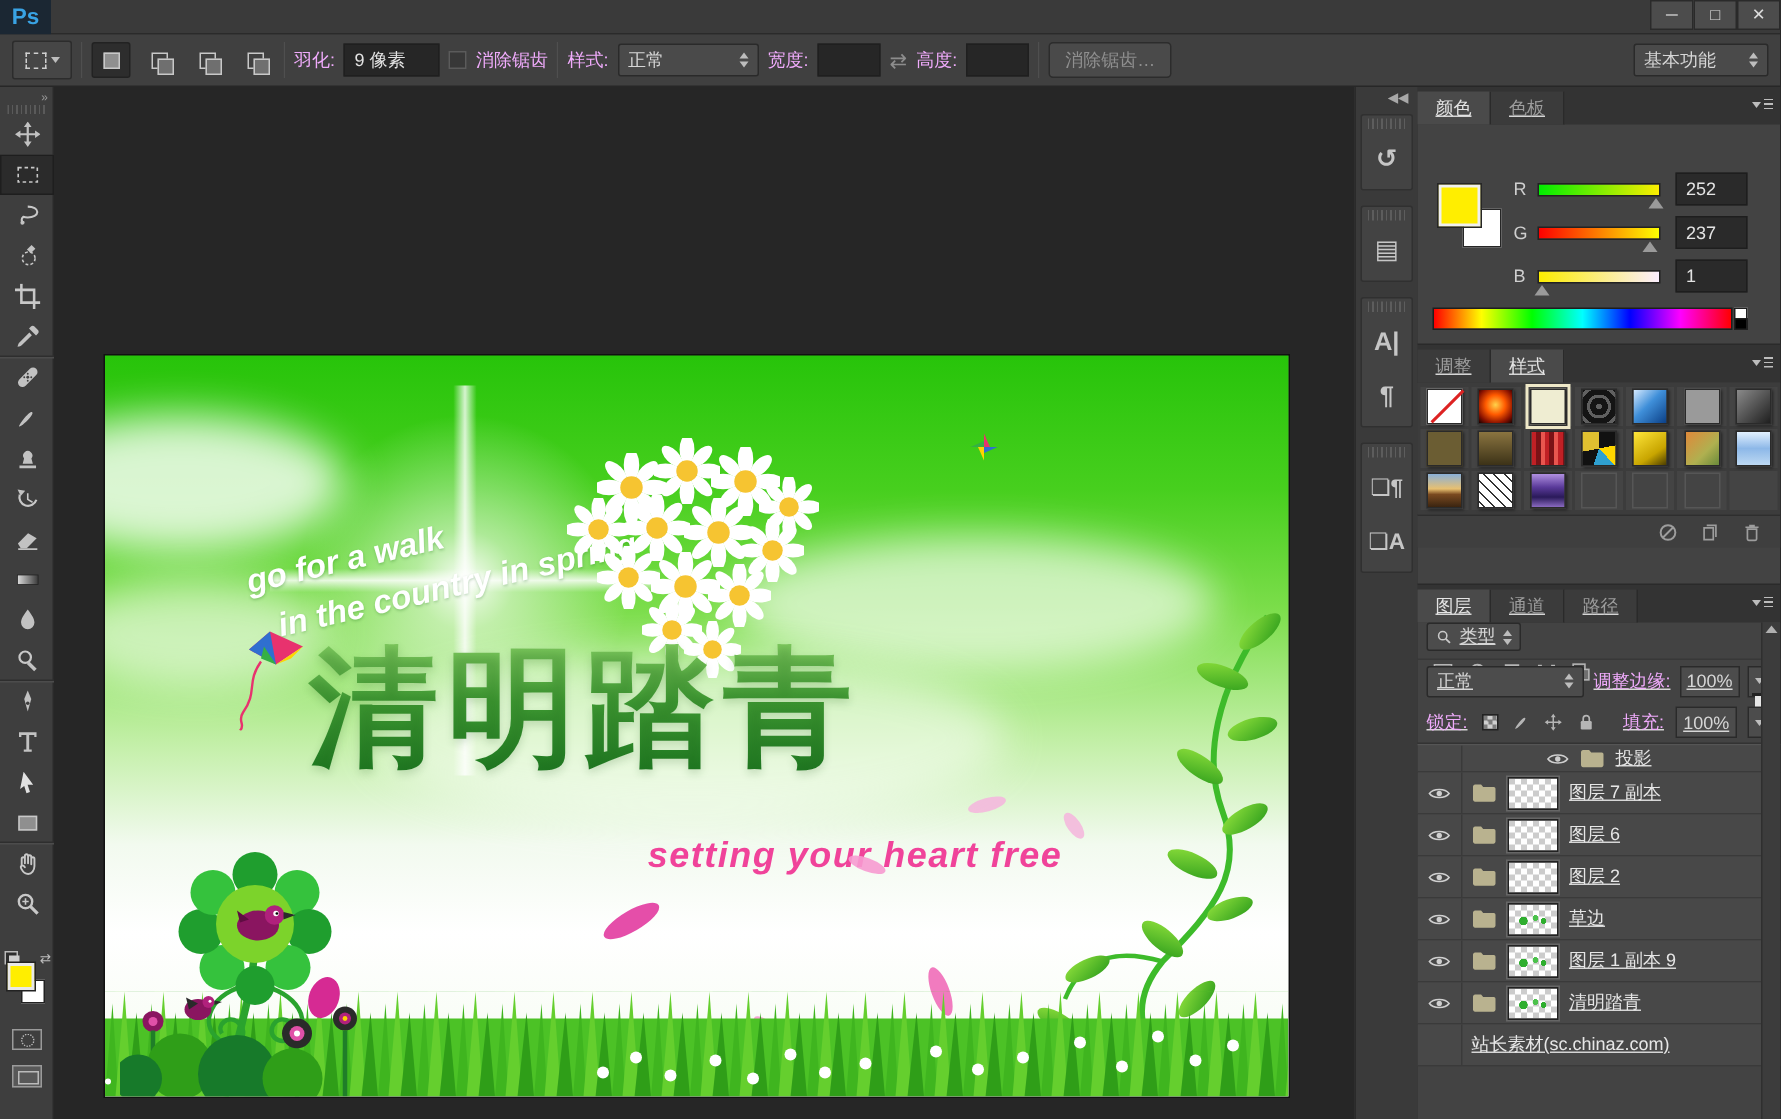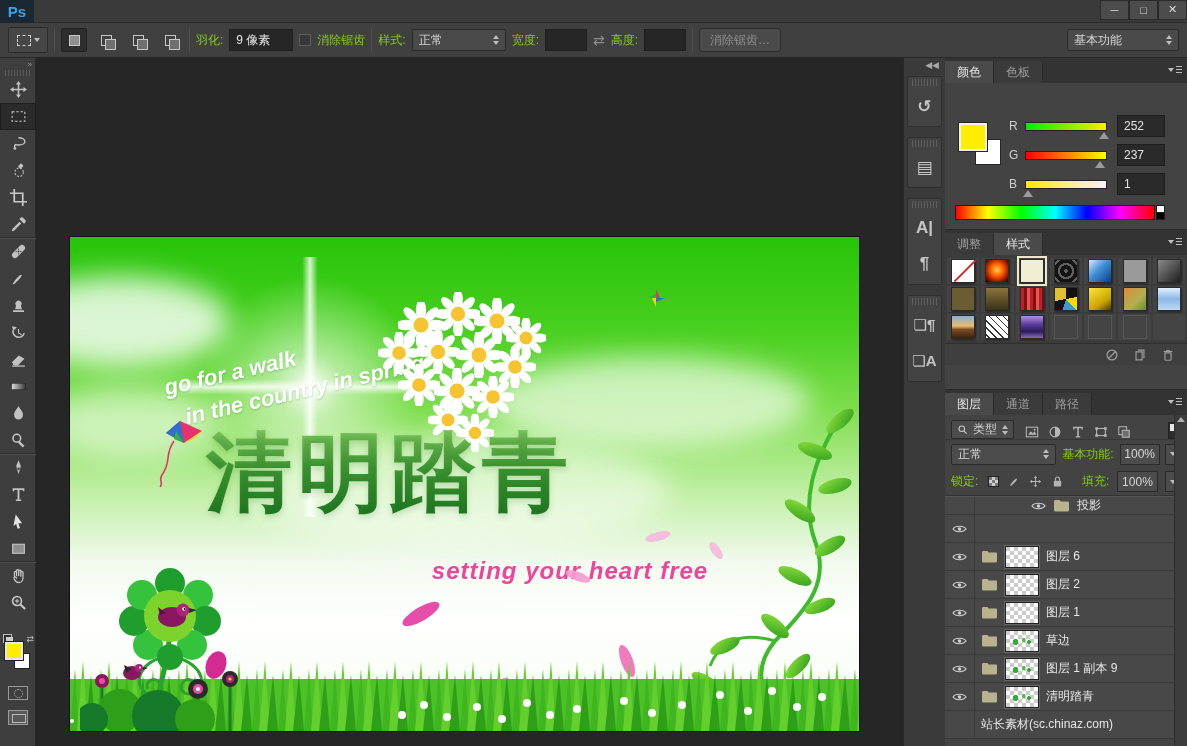--- a/index.html
+++ b/index.html
@@ -30,21 +30,21 @@
   .dd-arrow { width:0; height:0; border-left:3px solid transparent; border-right:3px solid transparent;
     border-top:4px solid #bdbdbd; }
   .mode-btn { width:26px; height:24px; display:flex; align-items:center; justify-content:center;
     border-radius:2px; }
   .mode-btn.pressed { background:#2d2d2d; border:1px solid #222; }
   .mode-ic { width:11px; height:11px; border:1px solid #c8c8c8; background:#8f8f8f; }
   .mode-ic.outline { background:transparent; }
   .mode-ic.dual { position:relative; background:transparent; }
   .mode-ic.dual::after { content:""; position:absolute; left:3px; top:3px; width:9px; height:9px;
     border:1px solid #c8c8c8; background:#6f6f6f; }
-  .opt-label { color:#84cc16; white-space:nowrap; }
+  .opt-label { color:#f0abfc; white-space:nowrap; }
   .opt-input { height:22px; background:#262626; border:1px solid #1f1f1f; color:#e3e3e3;
     padding:0 6px; display:flex; align-items:center; }
   .opt-select { height:22px; background:#4a4a4a; border:1px solid #2a2a2a; border-radius:2px;
     display:flex; align-items:center; gap:8px; padding:0 6px; }
   .updown { display:flex; flex-direction:column; gap:2px; align-items:center; }
   .updown i { width:0; height:0; border-left:3px solid transparent; border-right:3px solid transparent; }
   .updown i.u { border-bottom:4px solid #bdbdbd; } .updown i.d { border-top:4px solid #bdbdbd; }
   .swap-ic { color:#8d8d8d; font-size:14px; }
   .opt-btn { height:24px; padding:0 10px; background:#4a4a4a; border:1px solid #2c2c2c; border-radius:3px;
     color:#8f8f8f; display:flex; align-items:center; }
@@ -119,21 +119,21 @@
     border-left:1px solid #2a2a2a; }
   #dock-collapse { height:14px; display:flex; align-items:center; justify-content:flex-end;
     padding:0 6px; color:#a8a8a8; font-size:9px; }
   .dock-group { margin:4px 3px 10px 3px; background:#434343; border:1px solid #303030; border-radius:2px; padding-bottom:2px; }
   .dock-grip { height:7px; background:repeating-linear-gradient(90deg,#5d5d5d 0 1px,transparent 1px 3px); margin:2px 4px; }
   .dock-icon { height:36px; display:flex; align-items:center; justify-content:center; color:#c6c6c6;
     font-size:17px; font-weight:bold; }
   .dock-icon.small { font-size:15px; }
 
   
-  #panels { position:absolute; left:945px; top:58px; width:242px; height:688px; background:#434343; }
+  #panels { position:absolute; left:945px; top:58px; width:242px; height:688px; background:#434343;text-decoration:underline; }
   .ptabs { height:25px; background:#333333; display:flex; align-items:flex-end; position:relative; }
   .ptab { height:22px; padding:0 12px; display:flex; align-items:center; background:#3b3b3b; color:#9d9d9d;
     border-right:1px solid #2a2a2a; }
   .ptab.active { background:#4a4a4a; color:#e4e4e4; }
   .pmenu { position:absolute; right:5px; top:7px; width:14px; height:9px; display:flex; align-items:center; }
   .pmenu::before { content:""; width:0; height:0; border-left:3px solid transparent; border-right:3px solid transparent;
     border-top:4px solid #bdbdbd; margin-right:2px; }
   .pmenu::after { content:""; flex:1; height:7px;
     background:repeating-linear-gradient(180deg,#bdbdbd 0 1px,transparent 1px 3px); }
 
@@ -164,21 +164,21 @@
     background:#d22; transform:rotate(-45deg); }
   .style-cell.sel .style-swatch { outline:2px solid #eee8c8; outline-offset:1px; }
   .style-cell.empty-outline .style-swatch { background:transparent; border:1px solid #565656; box-shadow:none; }
   .style-cell.empty .style-swatch { background:transparent; border:none; box-shadow:none; }
   #styles-footer { height:22px; background:#3f3f3f; border-top:1px solid #2e2e2e; display:flex;
     align-items:center; justify-content:flex-end; gap:14px; padding:0 12px; }
   #styles-footer svg.ic { width:14px; height:14px; fill:#9d9d9d; }
 
   
   #layers-panel { position:relative; height:406px; display:flex; flex-direction:column; }
-  #filter-row { height:25px; display:flex; align-items:flex-end; gap:7px; padding:0 6px; border-bottom:1px solid #383838; }
+  #filter-row { height:25px; display:flex; align-items:flex-start; gap:7px; padding:0 6px; border-bottom:1px solid #383838;flex-direction:column; }
   #filter-type { height:19px; background:#4c4c4c; border:1px solid #2a2a2a; border-radius:2px;
     display:flex; align-items:center; gap:5px; padding:0 5px; }
   #filter-icons { display:flex; gap:9px; align-items:center; margin-left:4px; }
   #filter-icons svg.ic { width:14px; height:14px; fill:#b5b5b5; }
   #filter-toggle { margin-left:auto; width:13px; height:17px; background:#2c2c2c; border:1px solid #222; position:relative; }
   #filter-toggle::after { content:""; position:absolute; left:1px; top:1px; width:9px; height:7px; background:#e6e6e6; }
   #blend-row { height:28px; display:flex; align-items:center; gap:6px; padding:0 6px; }
   #blend-select { width:110px; height:21px; background:#4c4c4c; border:1px solid #2a2a2a; border-radius:2px;
     display:flex; align-items:center; justify-content:space-between; padding:0 6px; }
   .pct-box { width:42px; height:21px; background:#4c4c4c; border:1px solid #2a2a2a; display:flex;
@@ -417,21 +417,21 @@
           <i class="d"></i>
         </span>
     </div>
     <span class="opt-label dim">宽度:</span>
     <div class="opt-input" style="width:42px"></div>
     <span class="swap-ic">⇄</span>
     <span class="opt-label dim">高度:</span>
     <div class="opt-input" style="width:42px"></div>
     <div class="vsep"></div>
     <div class="opt-btn">消除锯齿…</div>
-    <div class="opt-select" id="workspace-select" style="width:112px">
+    <div class="opt-select" id="workspace-select" style="width:90px">
       <span>基本功能</span>
       <span class="updown" style="margin-left:auto">
           <i class="u"></i>
           <i class="d"></i>
         </span>
     </div>
   </div>
 
 
   <div id="toolbar">
@@ -920,21 +920,21 @@
         <div id="filter-toggle"></div>
       </div>
       <div id="blend-row">
         <div id="blend-select">
           <span>正常</span>
           <span class="updown">
               <i class="u"></i>
               <i class="d"></i>
             </span>
         </div>
-        <span class="opt-label">基本功能:</span>
+        <span class="opt-label">调整边缘:</span>
         <span class="pct-box">100%</span>
         <span class="pct-dd">
             <span class="dd-arrow"></span>
           </span>
       </div>
       <div id="lock-row">
         <span class="opt-label">锁定:</span>
         <span class="lk">
             <span class="checker-sm"></span>
           </span>
@@ -978,20 +978,29 @@
 
             </div>
           </div>
 
           <div class="lrow">
             <div class="eyecell">
               <svg class="eye">
                 <use href="#ic-eye"></use>
               </svg>
             </div>
+            <div class="lbody">
+
+              <svg class="ic-folder">
+                <use href="#ic-folder"></use>
+              </svg>
+              <span class="thumb"></span>
+              <span class="lname">图层 7 副本</span>
+
+            </div>
           </div>
 
           <div class="lrow">
             <div class="eyecell">
               <svg class="eye">
                 <use href="#ic-eye"></use>
               </svg>
             </div>
             <div class="lbody">
 
@@ -1015,36 +1024,20 @@
               <svg class="ic-folder">
                 <use href="#ic-folder"></use>
               </svg>
               <span class="thumb"></span>
               <span class="lname">图层 2</span>
 
             </div>
           </div>
 
 
-          <div class="lrow">
-            <div class="eyecell">
-              <svg class="eye">
-                <use href="#ic-eye"></use>
-              </svg>
-            </div>
-            <div class="lbody">
-
-              <svg class="ic-folder">
-                <use href="#ic-folder"></use>
-              </svg>
-              <span class="thumb"></span>
-              <span class="lname">图层 1</span>
-
-            </div>
-          </div>
 
           <div class="lrow art">
             <div class="eyecell">
               <svg class="eye">
                 <use href="#ic-eye"></use>
               </svg>
             </div>
             <div class="lbody">
 
               <svg class="ic-folder">

